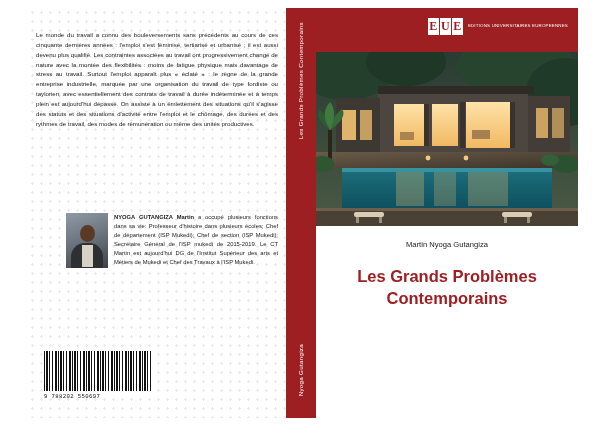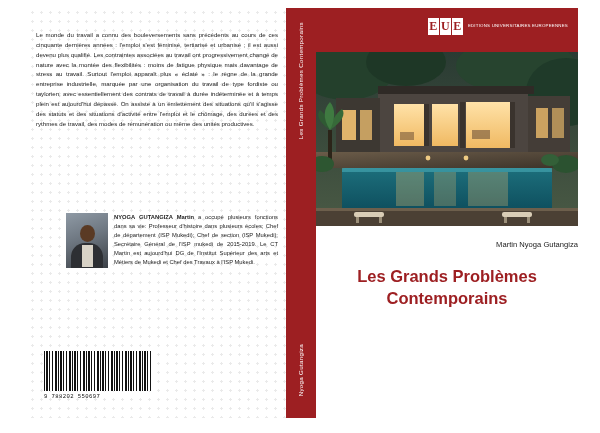--- a/index.html
+++ b/index.html
@@ -232,21 +232,21 @@
     height: 174px;
     overflow: hidden;
     background: #1d2a22;
   }
 
   #front-author {
     position: absolute;
     left: 0;
     right: 0;
     top: 232px;
-    text-align: right;
+    text-align: center;
     font-size: 7.6px;
     color: #222;
   }
   #front-title {
     position: absolute;
     left: 22px;
     right: 22px;
     top: 258px;
     text-align: center;
     color: #9d1f22;

